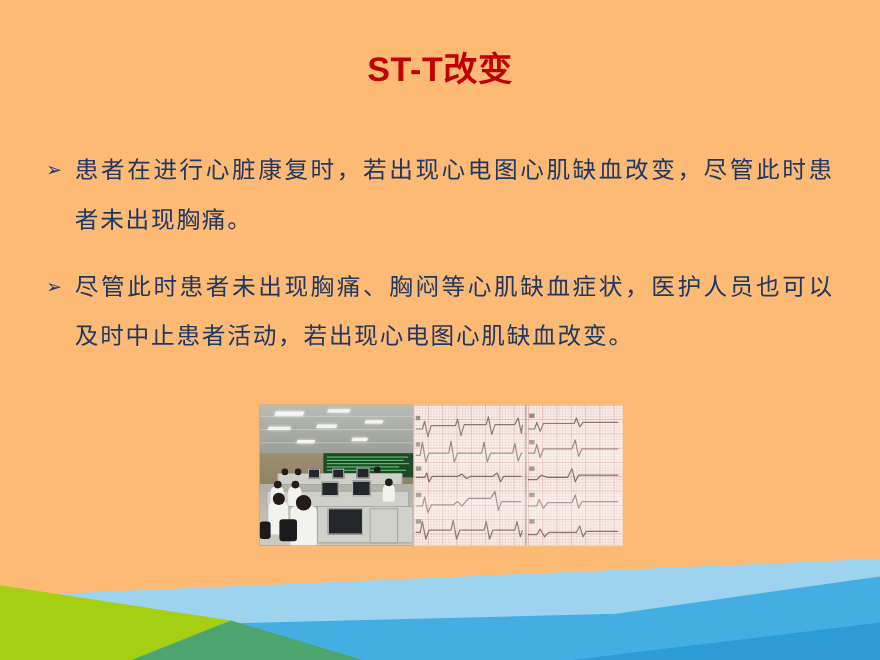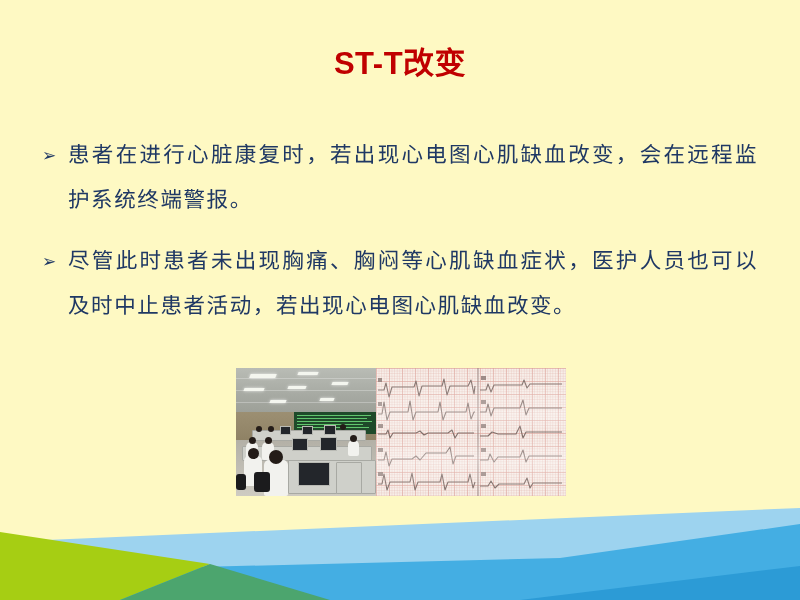--- a/index.html
+++ b/index.html
@@ -8,21 +8,21 @@
     padding: 0;
     background: #ffffff;
   }
   body {
     font-family: "Liberation Serif", "DejaVu Serif", serif;
   }
   .slide {
     position: relative;
     width: 800px;
     height: 600px;
-    background: #fef9c3;
+    background: #fdba74;
     overflow: hidden;
   }
 
   
   .slide-title {
     position: absolute;
     left: 0;
     top: 46px;
     width: 800px;
     text-align: center;
@@ -209,21 +209,21 @@
 <body>
 
 <div class="slide">
 
   <div class="slide-title">ST-T改变</div>
 
   <div class="body-block">
 
     <div class="bullet-row">
       <span class="bullet-marker">➢</span>
-      <span class="bullet-text">患者在进行心脏康复时，若出现心电图心肌缺血改变，会在远程监护系统终端警报。</span>
+      <span class="bullet-text">患者在进行心脏康复时，若出现心电图心肌缺血改变，尽管此时患者未出现胸痛。</span>
     </div>
 
     <div class="bullet-row">
       <span class="bullet-marker">➢</span>
       <span class="bullet-text">尽管此时患者未出现胸痛、胸闷等心肌缺血症状，医护人员也可以及时中止患者活动，若出现心电图心肌缺血改变。</span>
     </div>
 
   </div>
 
   <div class="picture-group">

